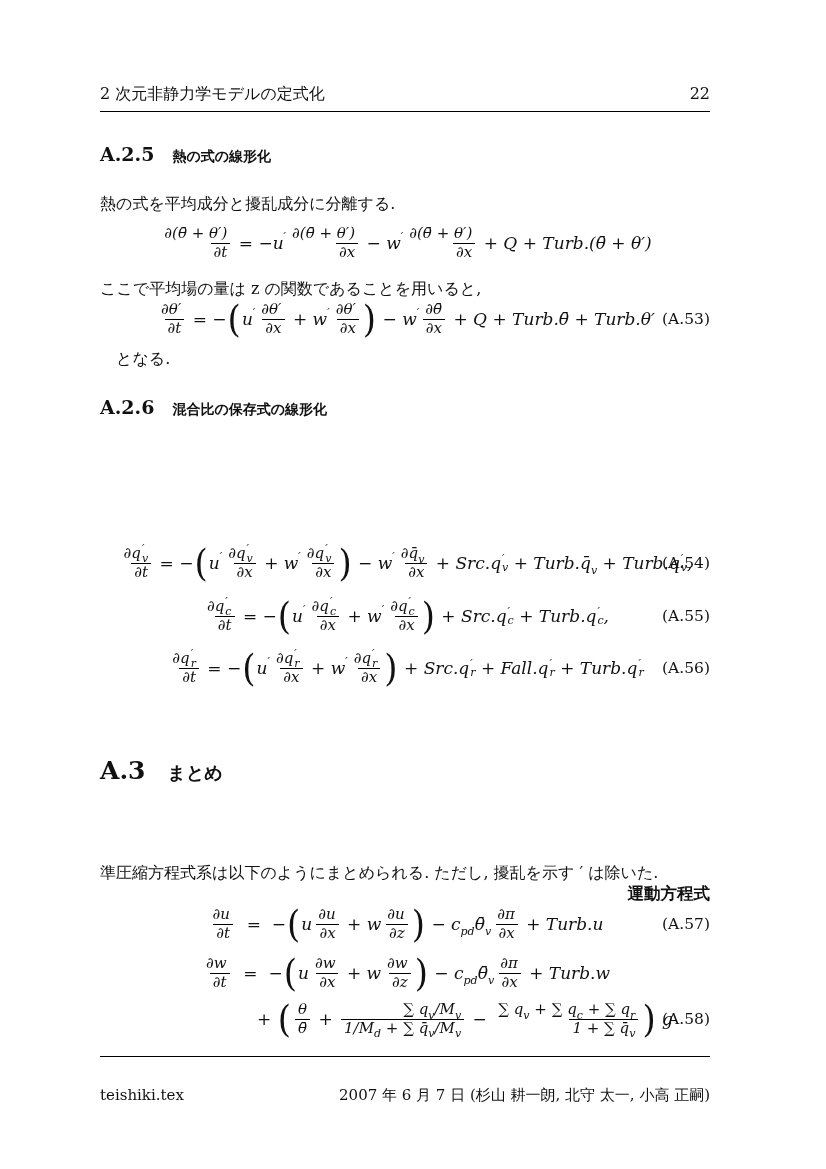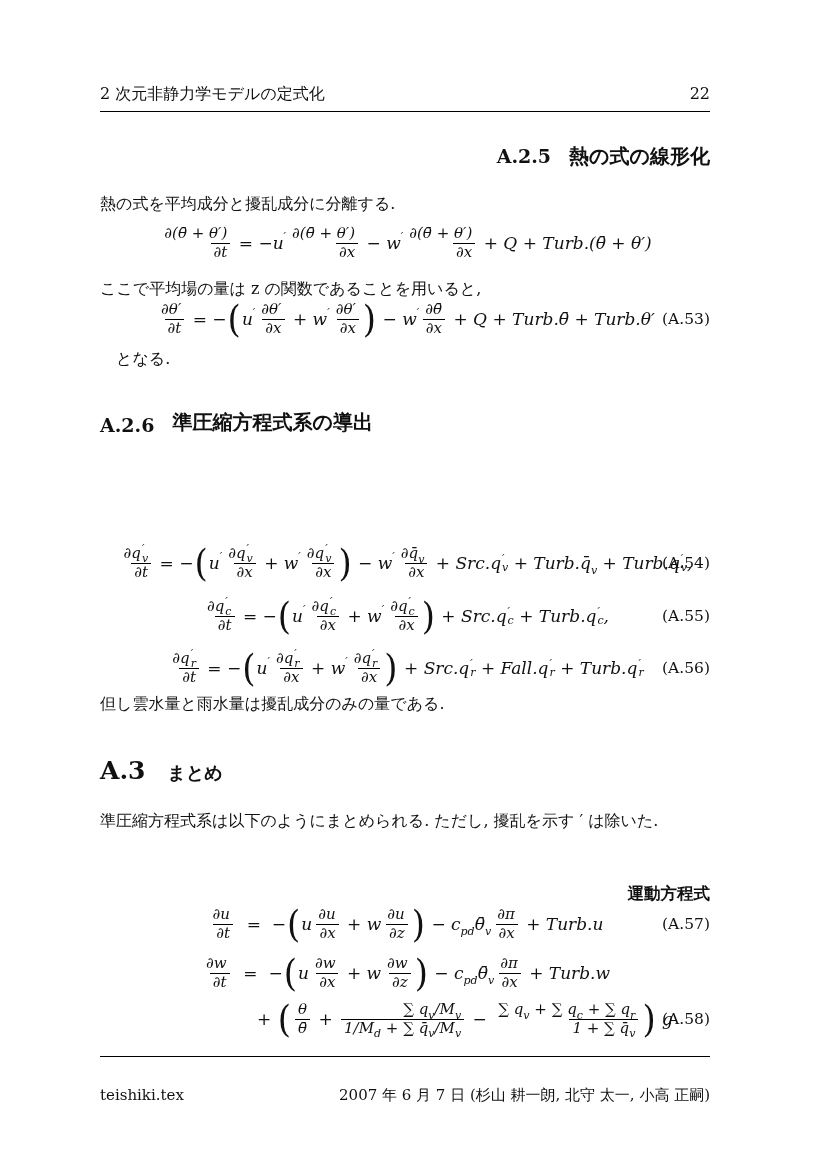--- a/index.html
+++ b/index.html
@@ -10,21 +10,21 @@
   
   .hdr{display:flex;justify-content:space-between;align-items:baseline;font-size:16px;}
   .hdr .hc{display:flex;gap:26px;}
   .rule{position:absolute;left:100px;width:610px;border-top:1.2px solid #000;}
 
   .ftr{display:flex;justify-content:space-between;align-items:baseline;font-size:15px;}
 
   
   .subsec{display:flex;align-items:baseline;gap:18px;}
   .subsec .no{font-family:"DejaVu Serif",serif;font-weight:bold;font-size:19px;}
-  .subsec .ti{font-family:"DejaVu Sans",sans-serif;font-weight:bold;font-size:20px;}
+  .subsec .ti{font-family:"DejaVu Sans",sans-serif;font-weight:bold;font-size:14px;}
   .sec{display:flex;align-items:baseline;gap:22px;}
   .sec .no{font-family:"DejaVu Serif",serif;font-weight:bold;font-size:25px;}
   .sec .ti{font-family:"DejaVu Sans",sans-serif;font-weight:bold;font-size:18px;}
   .bold-sub{font-family:"DejaVu Sans",sans-serif;font-weight:bold;font-size:16.5px;text-align:right;}
 
   
   .para{font-size:16px;line-height:26px;text-align:justify;}
 
   
   .eqrow{position:relative;display:flex;justify-content:center;align-items:center;min-height:46px;}
@@ -49,68 +49,67 @@
 <body>
 
 <div class="page">
 
   <div class="abs hdr" style="top:84px;">
     <span>2 次元非静力学モデルの定式化</span>
     <span>22</span>
   </div>
   <div class="rule" style="top:111px;"></div>
 
-  <div class="abs subsec" style="top:143px;justify-content:flex-end;">
+  <div class="abs subsec" style="top:143px;">
     <span class="no">A.2.5</span>
     <span class="ti">熱の式の線形化</span>
   </div>
   <div class="abs para" style="top:191px;">熱の式を平均成分と擾乱成分に分離する.</div>
   <div class="abs" style="top:220px;">
       <div class="eqrow">
         <span class="eqc"><span class="frac"><span class="fn"><span class="mi">∂(θ̄ + θ′)</span></span><span class="fd"><span class="mi">∂t</span></span></span><span class="mi"> = −</span><span class="var"><span class="mi">u</span><span class="msup">′</span></span><span class="frac"><span class="fn"><span class="mi">∂(θ̄ + θ′)</span></span><span class="fd"><span class="mi">∂x</span></span></span><span class="mi"> − </span><span class="var"><span class="mi">w</span><span class="msup">′</span></span><span class="frac"><span class="fn"><span class="mi">∂(θ̄ + θ′)</span></span><span class="fd"><span class="mi">∂x</span></span></span><span class="mi"> + Q + Turb.(θ̄ + θ′)</span></span>
       </div>
     </div>
   <div class="abs para" style="top:276px;">ここで平均場の量は z の関数であることを用いると,</div>
   <div class="abs" style="top:296px;">
       <div class="eqrow">
         <span class="eqc"><span class="frac"><span class="fn"><span class="mi">∂θ′</span></span><span class="fd"><span class="mi">∂t</span></span></span><span class="mi"> = −</span><span class="bigp">(</span><span class="var"><span class="mi">u</span><span class="msup">′</span></span><span class="frac"><span class="fn"><span class="mi">∂θ′</span></span><span class="fd"><span class="mi">∂x</span></span></span><span class="mi"> + </span><span class="var"><span class="mi">w</span><span class="msup">′</span></span><span class="frac"><span class="fn"><span class="mi">∂θ′</span></span><span class="fd"><span class="mi">∂x</span></span></span><span class="bigp">)</span><span class="mi"> − </span><span class="var"><span class="mi">w</span><span class="msup">′</span></span><span class="frac"><span class="fn"><span class="mi">∂θ̄</span></span><span class="fd"><span class="mi">∂x</span></span></span><span class="mi"> + Q + Turb.θ̄ + Turb.θ′</span></span>
         <span class="eqnum">(A.53)</span>
       </div>
     </div>
   <div class="abs para" style="top:346px;margin-left:16px;">となる.</div>
 
-  <div class="abs subsec" style="top:409px;align-items:flex-end;">
+  <div class="abs subsec" style="top:396px;">
     <span class="no">A.2.6</span>
-    <span class="ti">準圧縮方程式系の導出</span>
+    <span class="ti">混合比の保存式の線形化</span>
   </div>
   <div class="abs" style="top:540px;">
       <div class="eqrow">
         <span class="eqc"><span class="frac"><span class="fn"><span class="var"><span class="mi">∂q</span><span class="stack"><span class="">′</span><span class="">v</span></span></span></span><span class="fd"><span class="mi">∂t</span></span></span><span class="mi"> = −</span><span class="bigp">(</span><span class="var"><span class="mi">u</span><span class="msup">′</span></span><span class="frac"><span class="fn"><span class="var"><span class="mi">∂q</span><span class="stack"><span class="">′</span><span class="">v</span></span></span></span><span class="fd"><span class="mi">∂x</span></span></span><span class="mi"> + </span><span class="var"><span class="mi">w</span><span class="msup">′</span></span><span class="frac"><span class="fn"><span class="var"><span class="mi">∂q</span><span class="stack"><span class="">′</span><span class="">v</span></span></span></span><span class="fd"><span class="mi">∂x</span></span></span><span class="bigp">)</span><span class="mi"> − </span><span class="var"><span class="mi">w</span><span class="msup">′</span></span><span class="frac"><span class="fn"><span class="var"><span class="mi">∂q̄</span><span class="msub">v</span></span></span><span class="fd"><span class="mi">∂x</span></span></span><span class="mi"> + Src.</span><span class="var"><span class="mi">q</span><span class="stack"><span class="">′</span><span class="">v</span></span></span><span class="mi"> + Turb.</span><span class="var"><span class="mi">q̄</span><span class="msub">v</span></span><span class="mi"> + Turb.</span><span class="var"><span class="mi">q</span><span class="stack"><span class="">′</span><span class="">v</span></span></span><span class="mi">,</span></span>
         <span class="eqnum">(A.54)</span>
       </div>
     </div>
   <div class="abs" style="top:593px;">
       <div class="eqrow">
         <span class="eqc"><span class="frac"><span class="fn"><span class="var"><span class="mi">∂q</span><span class="stack"><span class="">′</span><span class="">c</span></span></span></span><span class="fd"><span class="mi">∂t</span></span></span><span class="mi"> = −</span><span class="bigp">(</span><span class="var"><span class="mi">u</span><span class="msup">′</span></span><span class="frac"><span class="fn"><span class="var"><span class="mi">∂q</span><span class="stack"><span class="">′</span><span class="">c</span></span></span></span><span class="fd"><span class="mi">∂x</span></span></span><span class="mi"> + </span><span class="var"><span class="mi">w</span><span class="msup">′</span></span><span class="frac"><span class="fn"><span class="var"><span class="mi">∂q</span><span class="stack"><span class="">′</span><span class="">c</span></span></span></span><span class="fd"><span class="mi">∂x</span></span></span><span class="bigp">)</span><span class="mi"> + Src.</span><span class="var"><span class="mi">q</span><span class="stack"><span class="">′</span><span class="">c</span></span></span><span class="mi"> + Turb.</span><span class="var"><span class="mi">q</span><span class="stack"><span class="">′</span><span class="">c</span></span></span><span class="mi">,</span></span>
         <span class="eqnum">(A.55)</span>
       </div>
     </div>
   <div class="abs" style="top:645px;">
       <div class="eqrow">
         <span class="eqc"><span class="frac"><span class="fn"><span class="var"><span class="mi">∂q</span><span class="stack"><span class="">′</span><span class="">r</span></span></span></span><span class="fd"><span class="mi">∂t</span></span></span><span class="mi"> = −</span><span class="bigp">(</span><span class="var"><span class="mi">u</span><span class="msup">′</span></span><span class="frac"><span class="fn"><span class="var"><span class="mi">∂q</span><span class="stack"><span class="">′</span><span class="">r</span></span></span></span><span class="fd"><span class="mi">∂x</span></span></span><span class="mi"> + </span><span class="var"><span class="mi">w</span><span class="msup">′</span></span><span class="frac"><span class="fn"><span class="var"><span class="mi">∂q</span><span class="stack"><span class="">′</span><span class="">r</span></span></span></span><span class="fd"><span class="mi">∂x</span></span></span><span class="bigp">)</span><span class="mi"> + Src.</span><span class="var"><span class="mi">q</span><span class="stack"><span class="">′</span><span class="">r</span></span></span><span class="mi"> + Fall.</span><span class="var"><span class="mi">q</span><span class="stack"><span class="">′</span><span class="">r</span></span></span><span class="mi"> + Turb.</span><span class="var"><span class="mi">q</span><span class="stack"><span class="">′</span><span class="">r</span></span></span></span>
         <span class="eqnum">(A.56)</span>
       </div>
     </div>
-  <div class="abs para" style="top:691px;">但し雲水量と雨水量は擾乱成分のみの量である.</div>
 
   <div class="abs sec" style="top:756px;">
     <span class="no">A.3</span>
     <span class="ti">まとめ</span>
   </div>
-  <div class="abs para" style="top:808px;">準圧縮方程式系は以下のようにまとめられる. ただし, 擾乱を示す ′ は除いた.</div>
+  <div class="abs para" style="top:860px;">準圧縮方程式系は以下のようにまとめられる. ただし, 擾乱を示す ′ は除いた.</div>
   <div class="abs bold-sub" style="top:883px;">運動方程式</div>
   <div class="abs" style="top:901px;">
       <div class="eqrow">
         <span class="eqc"><span class="frac"><span class="fn"><span class="mi">∂u</span></span><span class="fd"><span class="mi">∂t</span></span></span><span class="mi">  =  −</span><span class="bigp">(</span><span class="mi">u</span><span class="frac"><span class="fn"><span class="mi">∂u</span></span><span class="fd"><span class="mi">∂x</span></span></span><span class="mi"> + w</span><span class="frac"><span class="fn"><span class="mi">∂u</span></span><span class="fd"><span class="mi">∂z</span></span></span><span class="bigp">)</span><span class="mi"> − </span><span class="var"><span class="mi">c</span><span class="msub">pd</span></span><span class="var"><span class="mi">θ̄</span><span class="msub">v</span></span><span class="frac"><span class="fn"><span class="mi">∂π</span></span><span class="fd"><span class="mi">∂x</span></span></span><span class="mi"> + Turb.u</span></span>
         <span class="eqnum">(A.57)</span>
       </div>
     </div>
   <div class="abs" style="top:950px;">
       <div class="eqrow">
         <span class="eqc"><span class="frac"><span class="fn"><span class="mi">∂w</span></span><span class="fd"><span class="mi">∂t</span></span></span><span class="mi">  =  −</span><span class="bigp">(</span><span class="mi">u</span><span class="frac"><span class="fn"><span class="mi">∂w</span></span><span class="fd"><span class="mi">∂x</span></span></span><span class="mi"> + w</span><span class="frac"><span class="fn"><span class="mi">∂w</span></span><span class="fd"><span class="mi">∂z</span></span></span><span class="bigp">)</span><span class="mi"> − </span><span class="var"><span class="mi">c</span><span class="msub">pd</span></span><span class="var"><span class="mi">θ̄</span><span class="msub">v</span></span><span class="frac"><span class="fn"><span class="mi">∂π</span></span><span class="fd"><span class="mi">∂x</span></span></span><span class="mi"> + Turb.w</span></span>

